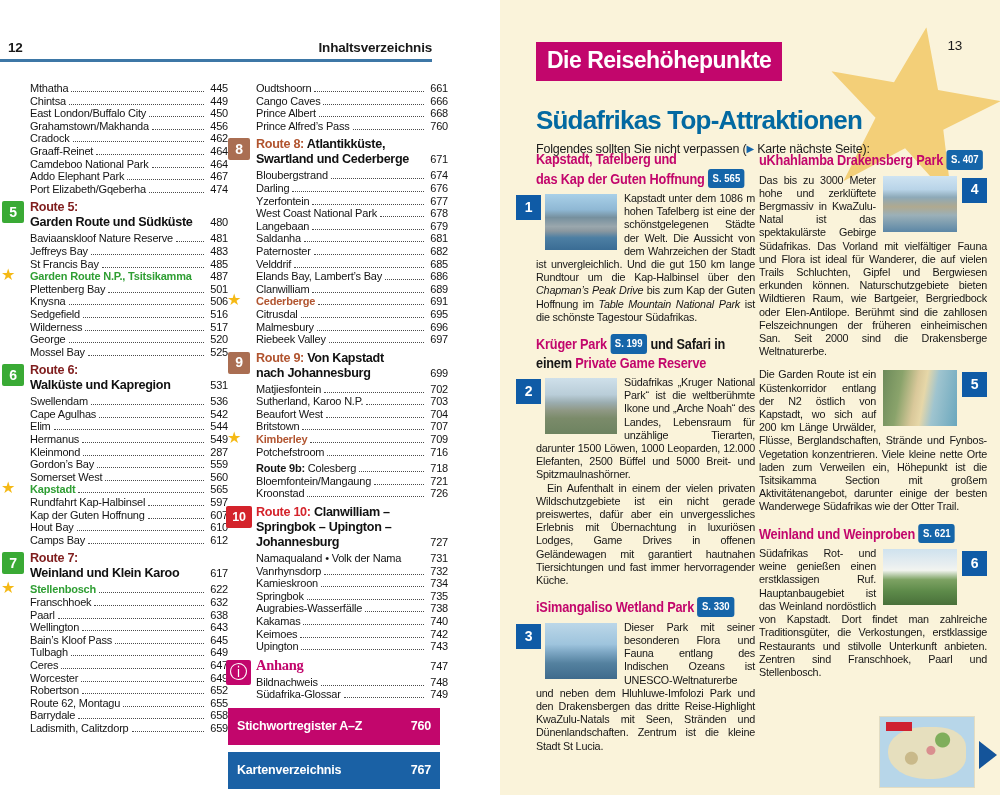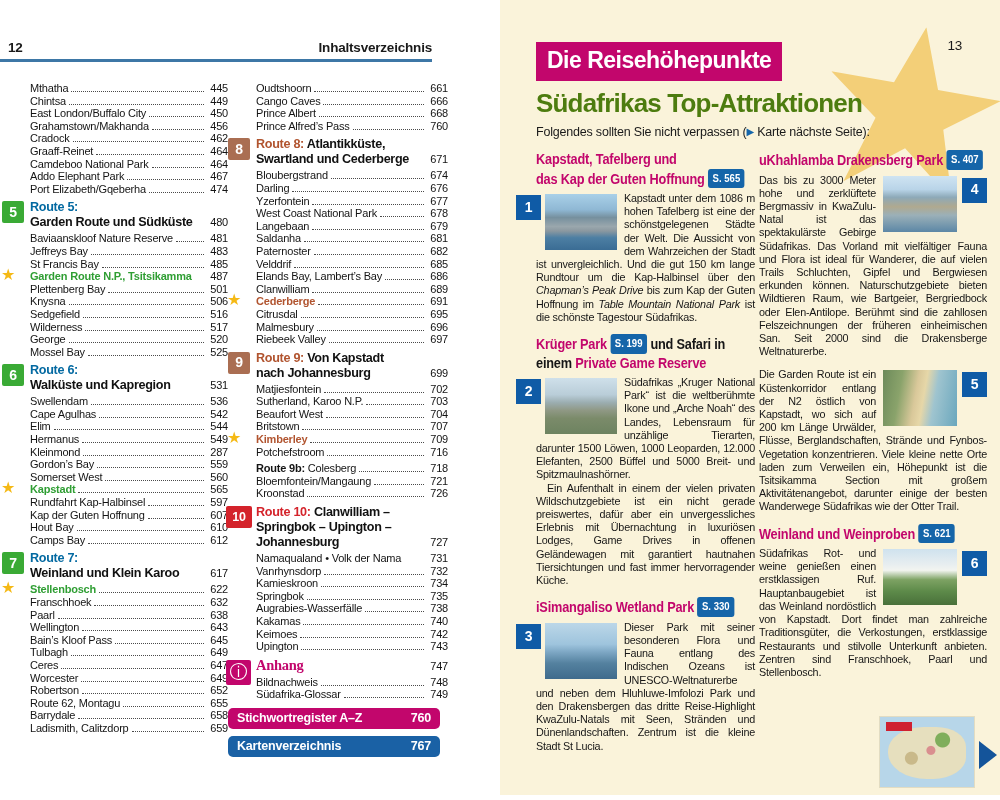--- a/index.html
+++ b/index.html
@@ -28,42 +28,42 @@
   .star{position:absolute;left:-29px;top:-3px;color:#f5b915;font-size:16px;line-height:16px;}
 
   .toc-route{position:relative;margin:5px 0 2px;font-weight:bold;font-size:12.6px;line-height:15px;color:#111;}
   .route-line{display:flex;align-items:baseline;}
   .route-line .rl-text{white-space:nowrap;letter-spacing:-0.3px;}
   .route-line .fill{flex:1;}
   .route-line .pg{flex:none;width:21px;text-align:right;font-weight:normal;font-size:11px;}
   .rbadge{position:absolute;left:-28px;top:1px;width:22px;height:22px;color:#fff;font-size:14px;
     display:flex;align-items:center;justify-content:center;border-radius:2px;}
   .rbadge.wide{width:26px;left:-30px;font-size:12.5px;}
-  .theme-green .c-theme{color:#0369a1;} .theme-green .rbadge{background:#3aaa35;}
+  .theme-green .c-theme{color:#7f1d1d;} .theme-green .rbadge{background:#3aaa35;}
   .theme-brown .c-theme{color:#b1542f;} .theme-brown .rbadge{background:#aa6e52;}
   .theme-red   .c-theme{color:#d4232b;} .theme-red   .rbadge{background:#d4232b;}
   .theme-magenta .c-theme{color:#c2066c;font-size:14.5px;font-family:Liberation Serif, serif;} .theme-magenta .rbadge{background:#c2066c;}
   .ibadge{width:25px!important;height:25px!important;left:-30px!important;top:2px!important;
     font-weight:normal;font-size:18px;line-height:18px;}
 
   .toc-bar{display:flex;justify-content:space-between;align-items:center;height:21px;
-    margin:7px 8px 0 -28px;border-radius:5px;color:#fff;font-weight:bold;font-size:12.5px;padding:0 9px;}
+    margin:7px 8px 0 -28px;border-radius:0;color:#fff;font-weight:bold;font-size:12.5px;padding:8px 9px;}
   .bar-magenta{background:#c2066c;}
   .bar-blue{background:#1a61a5;}
 
   
   .right-page{position:absolute;left:500px;top:0;width:500px;height:795px;background:#faf3da;}
   .big-star{position:absolute;right:2px;top:26px;width:172px;height:166px;background:#f3cf78;
     transform:rotate(10deg);
     clip-path:polygon(50% 0%,63% 36%,100% 36%,70% 59%,82% 100%,50% 74%,18% 100%,30% 59%,0% 36%,37% 36%);}
   .rp-pageno{position:absolute;right:38px;top:38px;font-weight:normal;font-size:13.5px;z-index:3;color:#1a1a1a;}
   .rp-header{position:absolute;left:36px;top:42px;z-index:2;}
   .kicker-box{display:inline-block;background:#c2066c;color:#fff;font-weight:bold;font-size:23px;
     letter-spacing:-0.5px;padding:5px 11px 7px;}
-  .rp-title{color:#4d7c0f;font-weight:bold;font-size:26px;letter-spacing:-0.8px;margin-top:7px;}
+  .rp-title{color:#0369a1;font-weight:bold;font-size:26px;letter-spacing:-0.8px;margin-top:24px;}
   .rp-note{font-size:12.5px;margin-top:6px;color:#1a1a1a;}
   .rp-note .arr{color:#1566ab;font-size:10px;vertical-align:1px;}
 
   .rp-col{position:absolute;top:150px;z-index:2;}
   #rpCol1{left:36px;width:219px;}
   #rpCol2{left:259px;width:228px;}
 
   .sec{position:relative;margin-bottom:10px;}
   .sec-h{margin:0 0 4px;font-size:14px;line-height:18.5px;font-weight:bold;color:#c2066c;}
   .sec-h .hw{display:inline-block;transform:scaleX(.91);transform-origin:0 60%;white-space:nowrap;}

